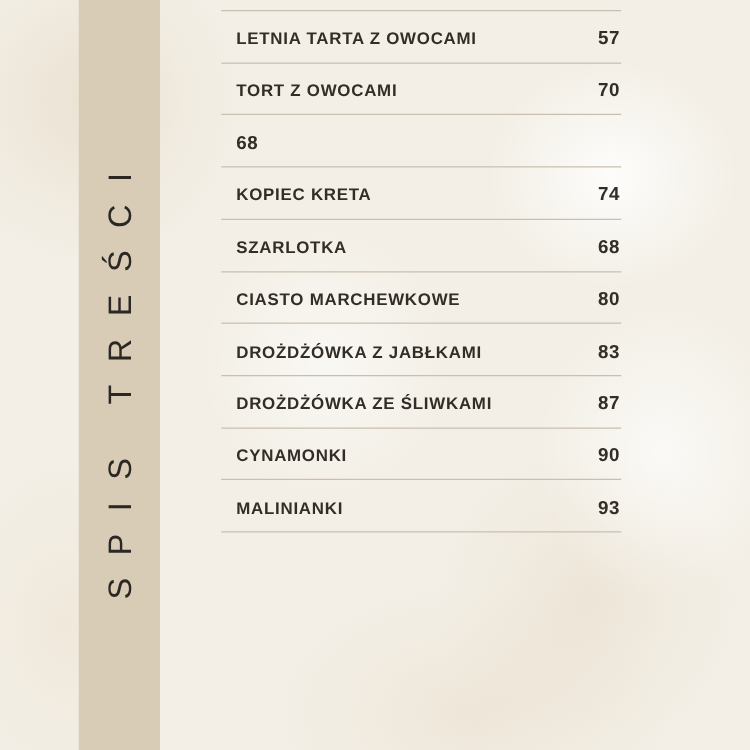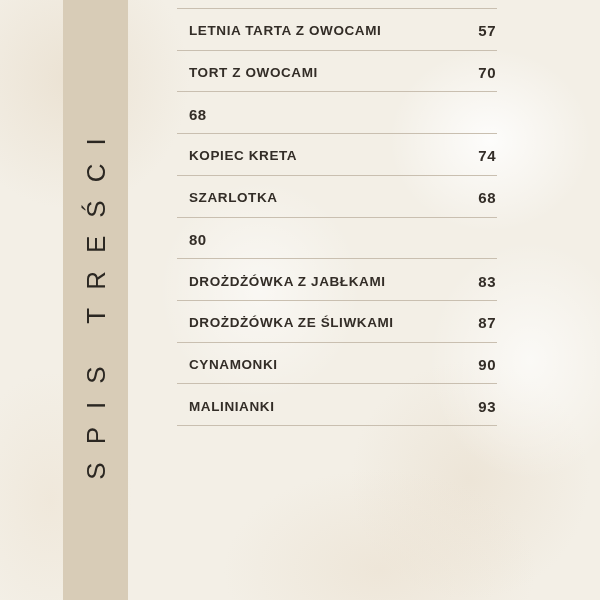--- a/index.html
+++ b/index.html
@@ -119,20 +119,21 @@
   </div>
       <div class="row">
     <span class="label">KOPIEC KRETA</span>
     <span class="num">74</span>
   </div>
       <div class="row">
     <span class="label">SZARLOTKA</span>
     <span class="num">68</span>
   </div>
       <div class="row">
+    <span class="label">CIASTO MARCHEWKOWE</span>
     <span class="num">80</span>
   </div>
       <div class="row">
     <span class="label">DROŻDŻÓWKA Z JABŁKAMI</span>
     <span class="num">83</span>
   </div>
       <div class="row">
     <span class="label">DROŻDŻÓWKA ZE ŚLIWKAMI</span>
     <span class="num">87</span>
   </div>

